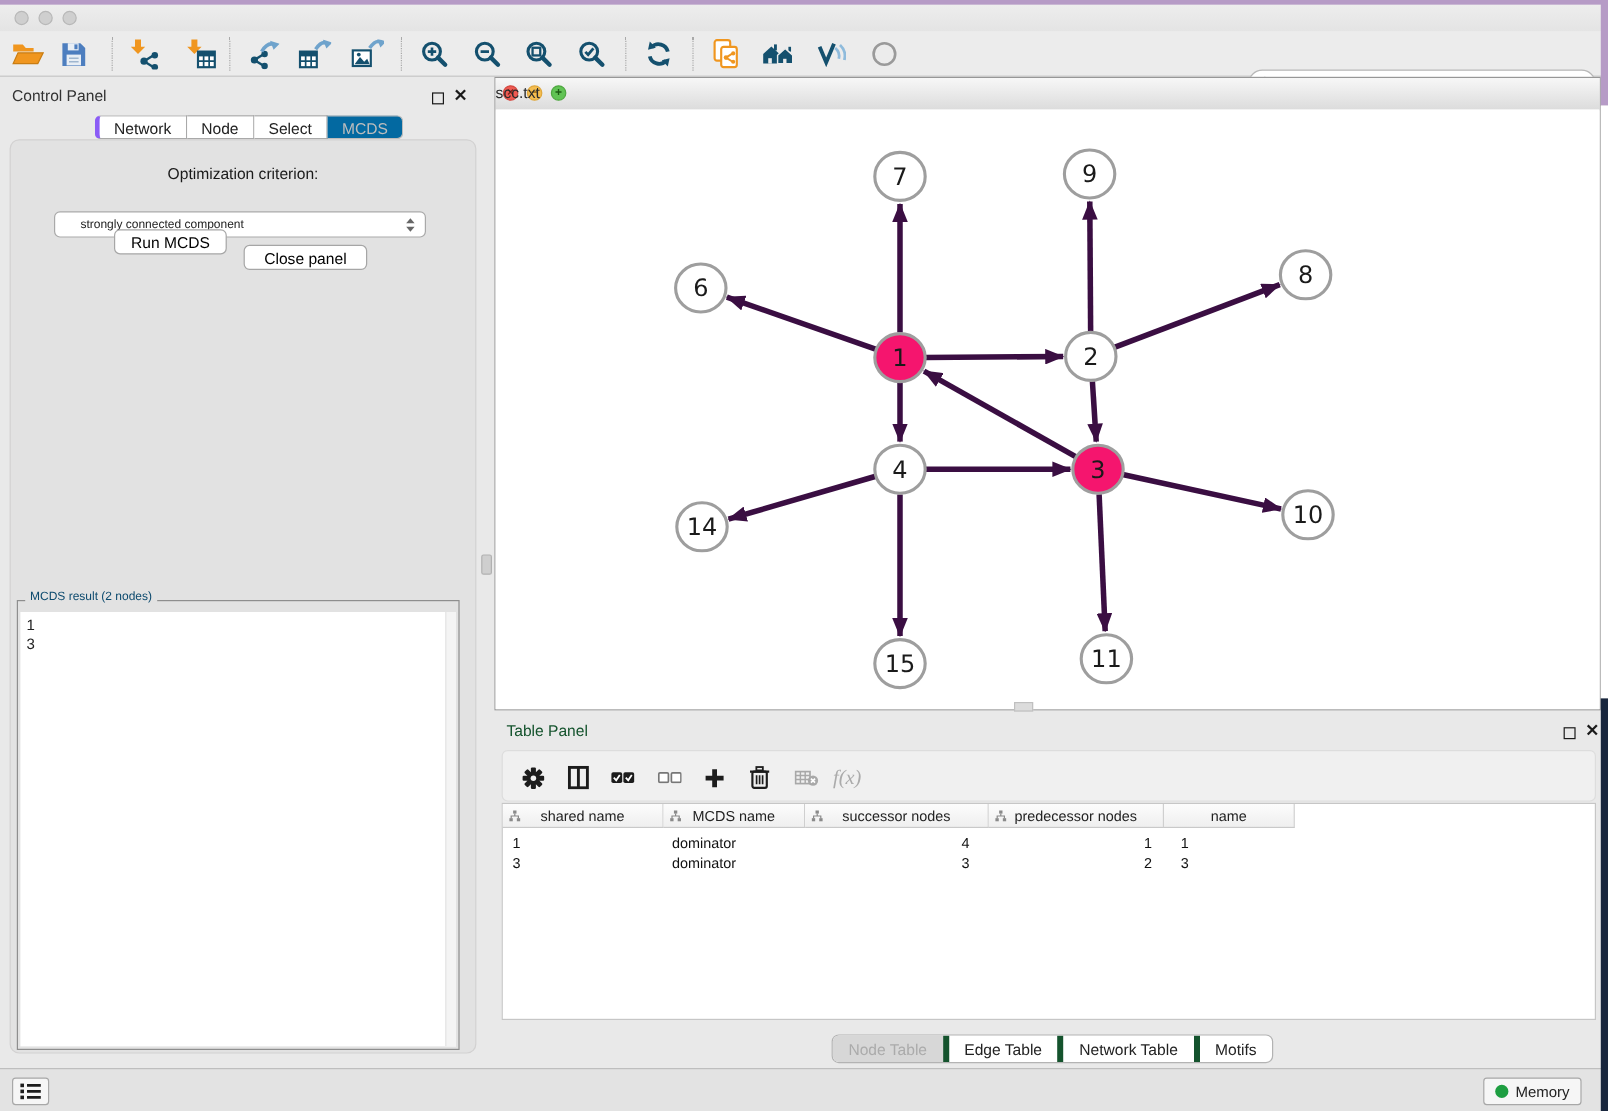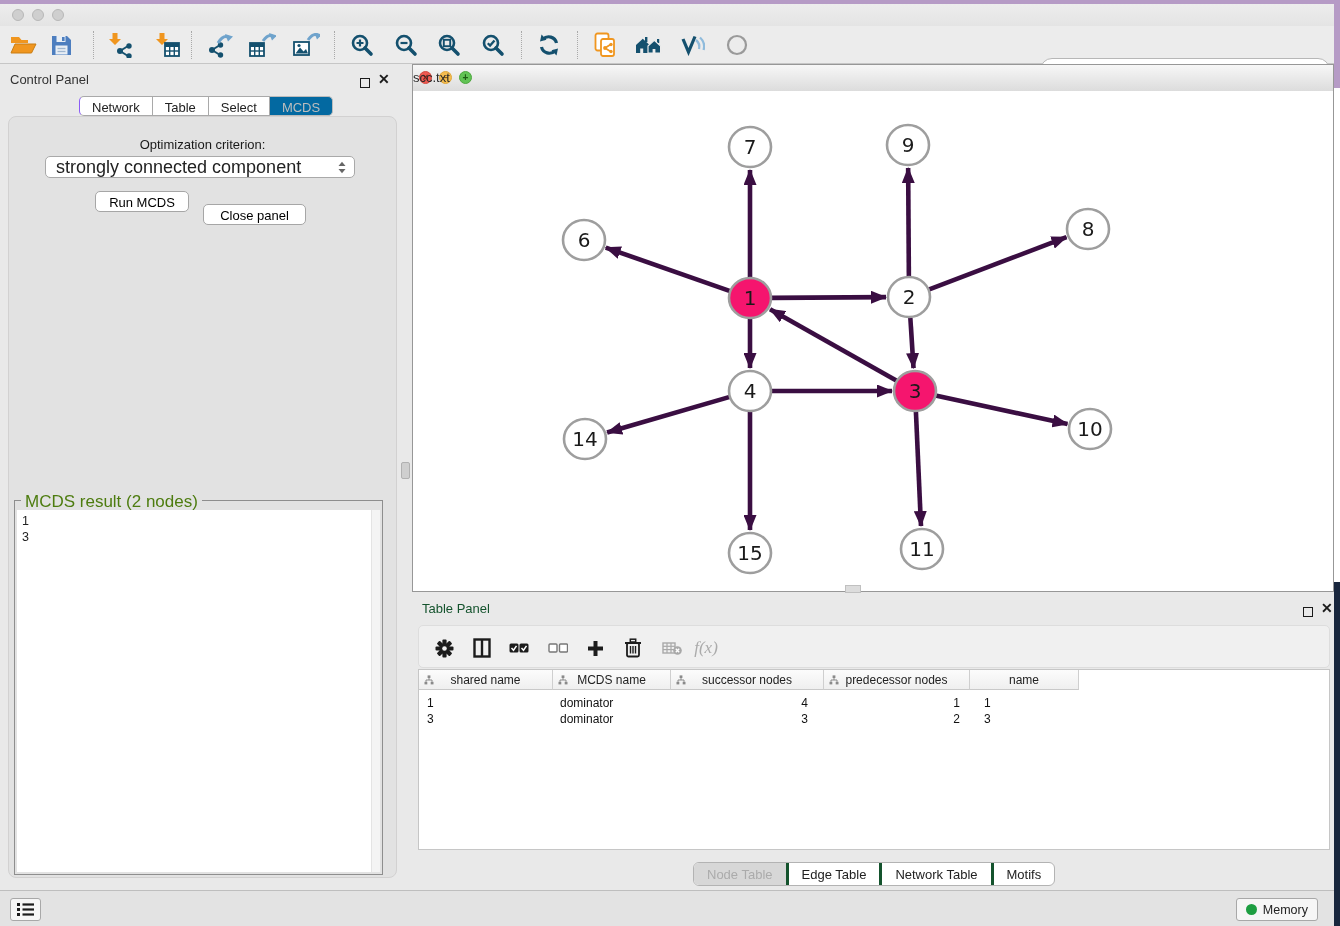--- a/index.html
+++ b/index.html
@@ -21,31 +21,31 @@
   .searchbox{position:absolute;left:1040px;top:32px;width:290px;height:24px;background:#fff;border:1px solid #b7b7b7;
              border-radius:12px;box-sizing:border-box;display:flex;align-items:center;padding-left:7px;}
   .searchbox input{border:none;outline:none;flex:1;font-size:12px;background:transparent;margin-left:4px;}
 
   
   .cp-header-title{left:10px;top:72px;font-size:13px;color:#333;}
   .mini-max{width:10px;height:10px;border:1.6px solid #1a1a1a;box-sizing:border-box;display:inline-block;}
   .mini-close{font-size:14px;font-weight:bold;color:#1a1a1a;line-height:10px;}
   .cp-tabs{left:79px;top:96px;height:20px;display:flex;font-size:13px;}
   .cp-tab{background:#fff;border:1px solid #a9a9a9;border-left:none;padding:2px 12px 0;line-height:17px;box-sizing:border-box;}
-  .cp-tab:first-child{border-left:1px solid #8b5cf6;border-radius:5px 0 0 5px;}
+  .cp-tab:first-child{border-left:4px solid #8b5cf6;border-radius:5px 0 0 5px;}
   .cp-tab.sel{background:#0369a1;color:#bdbdbd;border-radius:0 5px 5px 0;border-color:#bcbcbc;}
   .cp-body{left:8px;top:116px;width:389px;height:762px;background:#e2e2e2;border:1px solid #d2d1d1;border-radius:8px;box-sizing:border-box;}
   .opt-label{left:0;top:137px;width:405px;text-align:center;font-size:13px;color:#1a1a1a;}
-  .criterion{left:45px;top:156px;width:310px;height:22px;background:#fff;border:1px solid #a9a9a9;border-radius:5px;
-             box-sizing:border-box;display:flex;align-items:center;font-size:18px;padding-left:10px;}
+  .criterion{left:45px;top:176px;width:310px;height:22px;background:#fff;border:1px solid #a9a9a9;border-radius:5px;
+             box-sizing:border-box;display:flex;align-items:center;font-size:10px;padding-left:21px;}
   .criterion .chev{margin-left:auto;margin-right:5px;}
   .btn{position:absolute;height:21px;background:#fff;border:1px solid #a6a6a6;border-radius:5px;box-sizing:border-box;
        font-size:13px;text-align:center;line-height:19px;}
   .fieldset{left:14px;top:500px;width:369px;height:375px;border:1px solid #8e8e8e;box-sizing:border-box;}
-  .fieldset .legend{position:absolute;top:-9px;left:6px;background:#e2e2e2;padding:0 4px;font-size:17px;color:#4d7c0f;}
+  .fieldset .legend{position:absolute;top:-9px;left:6px;background:#e2e2e2;padding:0 4px;font-size:10px;color:#0c4a6e;}
   .fieldset .inner{position:absolute;left:2px;right:2px;top:9px;bottom:2px;background:#fff;font-size:12.5px;line-height:16px;padding:3px 5px;box-sizing:border-box;}
   .fieldset .track{position:absolute;right:2px;top:9px;bottom:2px;width:8px;background:#f4f4f4;border-left:1px solid #e4e4e4;}
 
   .vsplit-grip{left:401px;top:462px;width:9px;height:17px;background:#cfcfcf;border:1px solid #b1b1b1;border-radius:2px;box-sizing:border-box;}
 
   
   .netwin{left:412px;top:64px;width:922px;height:528px;border:1px solid #979797;box-sizing:border-box;background:#fff;}
   .netwin .bar{position:absolute;left:0;top:0;right:0;height:26px;background:linear-gradient(#f7f7f7,#dcdcdc);border-bottom:1px solid #ababab;}
   .mac{position:absolute;top:6px;width:13px;height:13px;border-radius:50%;box-sizing:border-box;
        font-size:10px;font-weight:bold;text-align:center;line-height:11px;}
@@ -65,21 +65,21 @@
   .fx{font-family:"Liberation Serif",serif;font-style:italic;font-size:17px;color:#ababab;}
   .tbl{position:absolute;left:6px;top:77px;width:912px;height:181px;background:#fff;border:1px solid #c6c6c6;box-sizing:border-box;}
   .thead{position:absolute;left:0;top:0;height:20px;display:flex;}
   .th{background:linear-gradient(#fcfcfc,#efefef);border-right:1px solid #cfcfcf;border-bottom:1px solid #c9c9c9;
       box-sizing:border-box;font-size:12px;color:#222;display:flex;align-items:center;justify-content:center;gap:5px;position:relative;}
   .th .sic{position:absolute;left:5px;top:5px;}
   .trow{position:absolute;left:0;height:16px;display:flex;font-size:12px;color:#111;}
   .td{box-sizing:border-box;white-space:nowrap;overflow:hidden;}
   .tp-tabs{position:absolute;left:281px;top:270px;height:22px;display:flex;font-size:13px;border:1px solid #b3b3b3;
            border-radius:6px;overflow:hidden;background:#fff;}
-  .tp-tab{padding:3px 13px 0;border-right:3px solid #14532d;line-height:17px;}
+  .tp-tab{padding:3px 13px 0;border-right:5px solid #14532d;line-height:17px;}
   .tp-tab:last-child{border-right:none;}
   .tp-tab.sel{background:#d7d7d7;color:#ababab;}
 
   
   .statusbar{left:0;top:890px;width:1340px;height:36px;background:#e3e3e3;border-top:1px solid #bebebe;box-sizing:border-box;}
   .sb-left{position:absolute;left:10px;top:7px;width:31px;height:23px;background:#f6f6f6;border:1px solid #a8a8a8;border-radius:3px;
            box-sizing:border-box;display:flex;align-items:center;justify-content:center;}
   .sb-mem{position:absolute;right:22px;top:7px;height:23px;background:#f6f6f6;border:1px solid #a8a8a8;border-radius:3px;
           box-sizing:border-box;display:flex;align-items:center;gap:6px;padding:0 9px;font-size:12.5px;}
   .memdot{width:11px;height:11px;border-radius:50%;background:#1d9e41;}
@@ -256,21 +256,21 @@
       <input placeholder="" style="">
     </span>
   </div>
 
   <div class="abs cp-header-title">Control Panel</div>
   <span class="abs" style="left:360px;top:74px"><span class="mini-max"></span></span>
   <span class="abs mini-close" style="left:378px;top:74px">✕</span>
 
   <div class="abs cp-tabs">
     <span class="cp-tab">Network</span>
-    <span class="cp-tab">Table</span>
+    <span class="cp-tab">Node</span>
     <span class="cp-tab">Select</span>
     <span class="cp-tab sel">MCDS</span>
   </div>
 
   <div class="abs cp-body"></div>
   <div class="abs opt-label">Optimization criterion:</div>
 
   <div class="abs criterion">
     <span>strongly connected component</span>
     <svg class="chev" width="14" height="15" viewBox="0 0 14 15">

